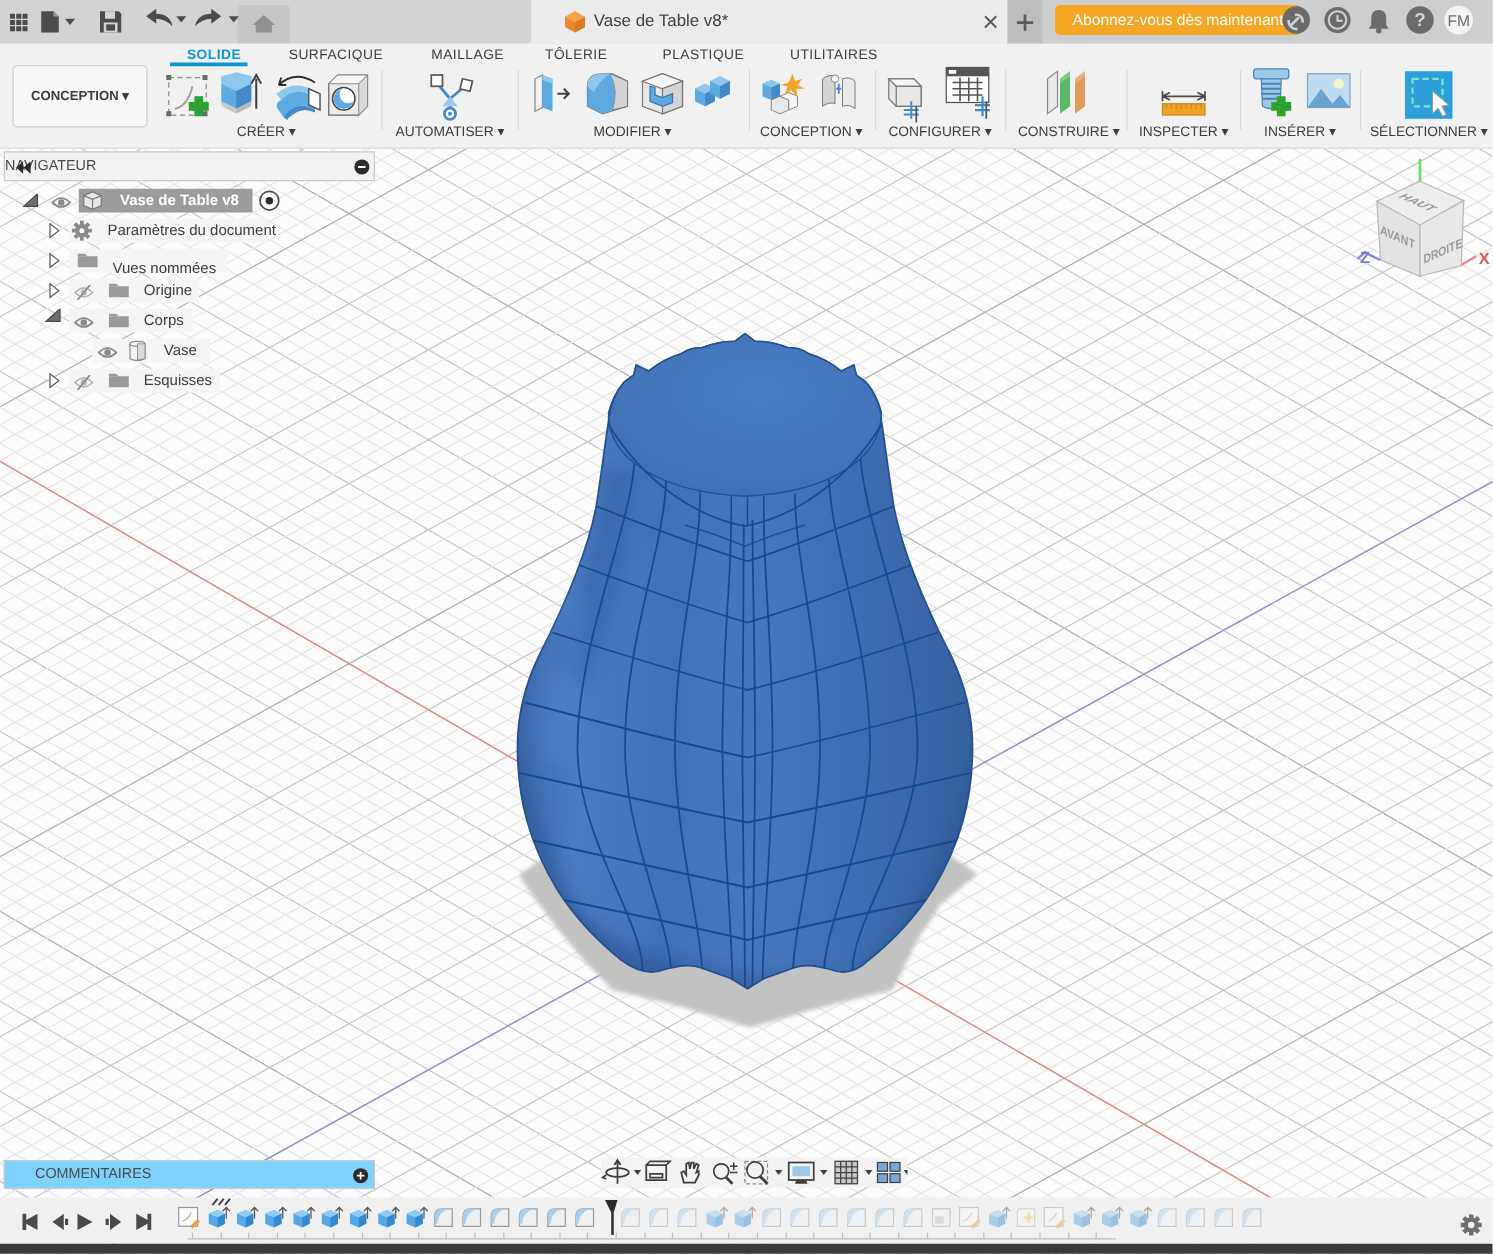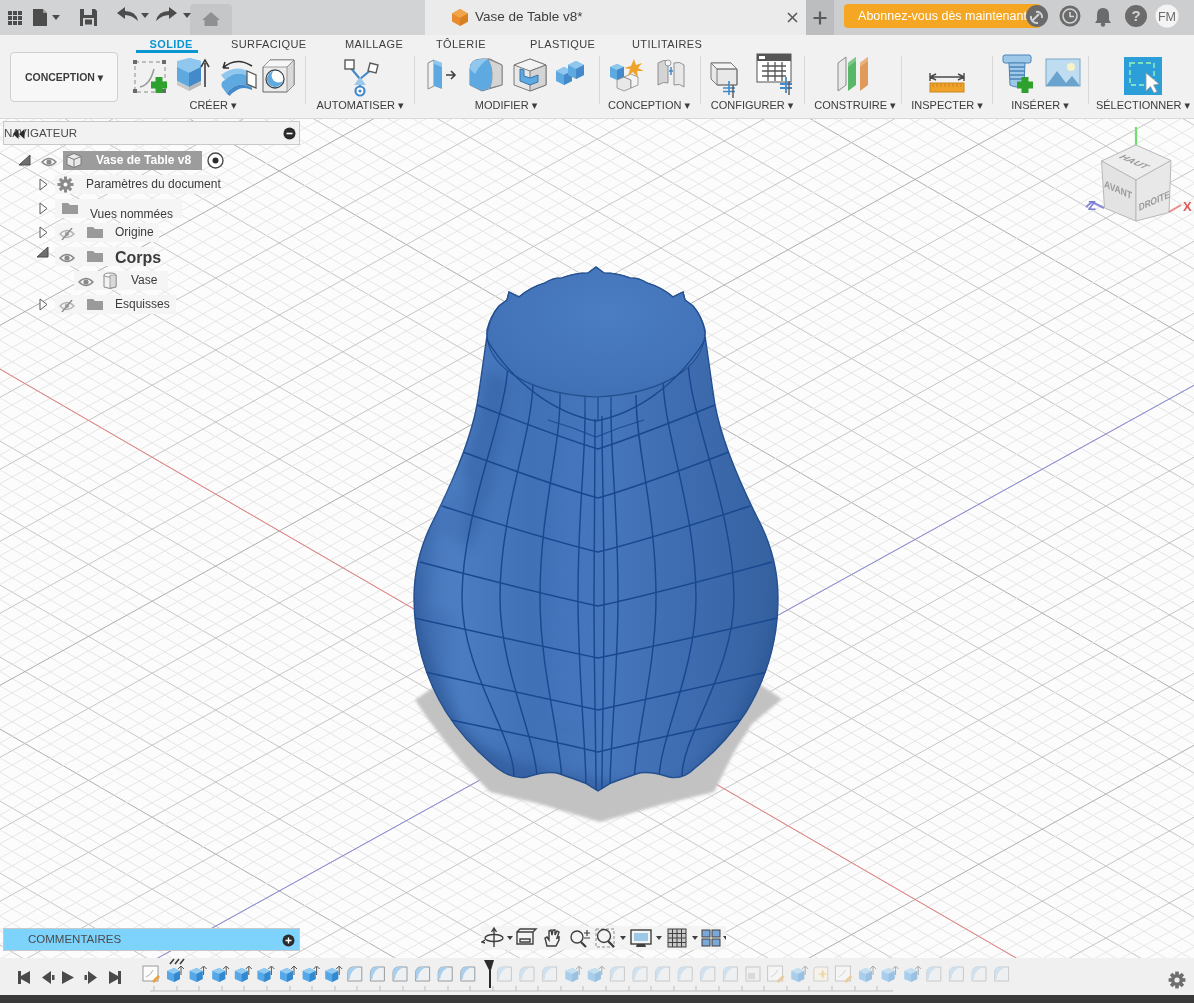--- a/index.html
+++ b/index.html
@@ -604,21 +604,21 @@
 <svg class="abs" style="left:59px;top:228px" width="16" height="12" viewBox="0 0 16 12">
     <path d="M1,6 Q8,-1 15,6 Q8,13 1,6 Z" fill="none" stroke="#b5b5b5" stroke-width="1.4"></path>
     <circle cx="8" cy="6" r="2.4" fill="#b5b5b5"></circle>
     <path d="M13,0 L3,12" stroke="#8a8a8a" stroke-width="1.4"></path>
   </svg>
 <svg class="abs" style="left:87px;top:225px" width="17" height="13" viewBox="0 0 17 13">
     <path d="M0,2 L6,2 L8,4 L0,4 Z" fill="#9a9a9a"></path>
     <rect x="0" y="4" width="16" height="9" fill="#9a9a9a"></rect>
   </svg>
 <div class="abs" style="left:55px;top:247px;width:99px;height:19px;background:#f5f5f5"></div>
-<div class="abs" style="left:115px;top:249px;font-size:16px;color:#3c3c3c;font-weight:bold">Corps</div>
+<div class="abs" style="left:115px;top:249px;font-size:12px;color:#3c3c3c;font-weight:normal">Corps</div>
 <svg class="abs" style="left:36px;top:247px" width="13" height="11" viewBox="0 0 13 11">
     <path d="M1,10 L12,10 L12,0 Z" fill="#6e6e6e" stroke="#4a4a4a"></path>
   </svg>
 <svg class="abs" style="left:59px;top:252px" width="16" height="12" viewBox="0 0 16 12">
     <path d="M1,6 Q8,-1 15,6 Q8,13 1,6 Z" fill="none" stroke="#8a8a8a" stroke-width="1.5"></path>
     <circle cx="8" cy="6" r="2.6" fill="#8a8a8a"></circle>
   </svg>
 <svg class="abs" style="left:87px;top:249px" width="17" height="13" viewBox="0 0 17 13">
     <path d="M0,2 L6,2 L8,4 L0,4 Z" fill="#9a9a9a"></path>
     <rect x="0" y="4" width="16" height="9" fill="#9a9a9a"></rect>

